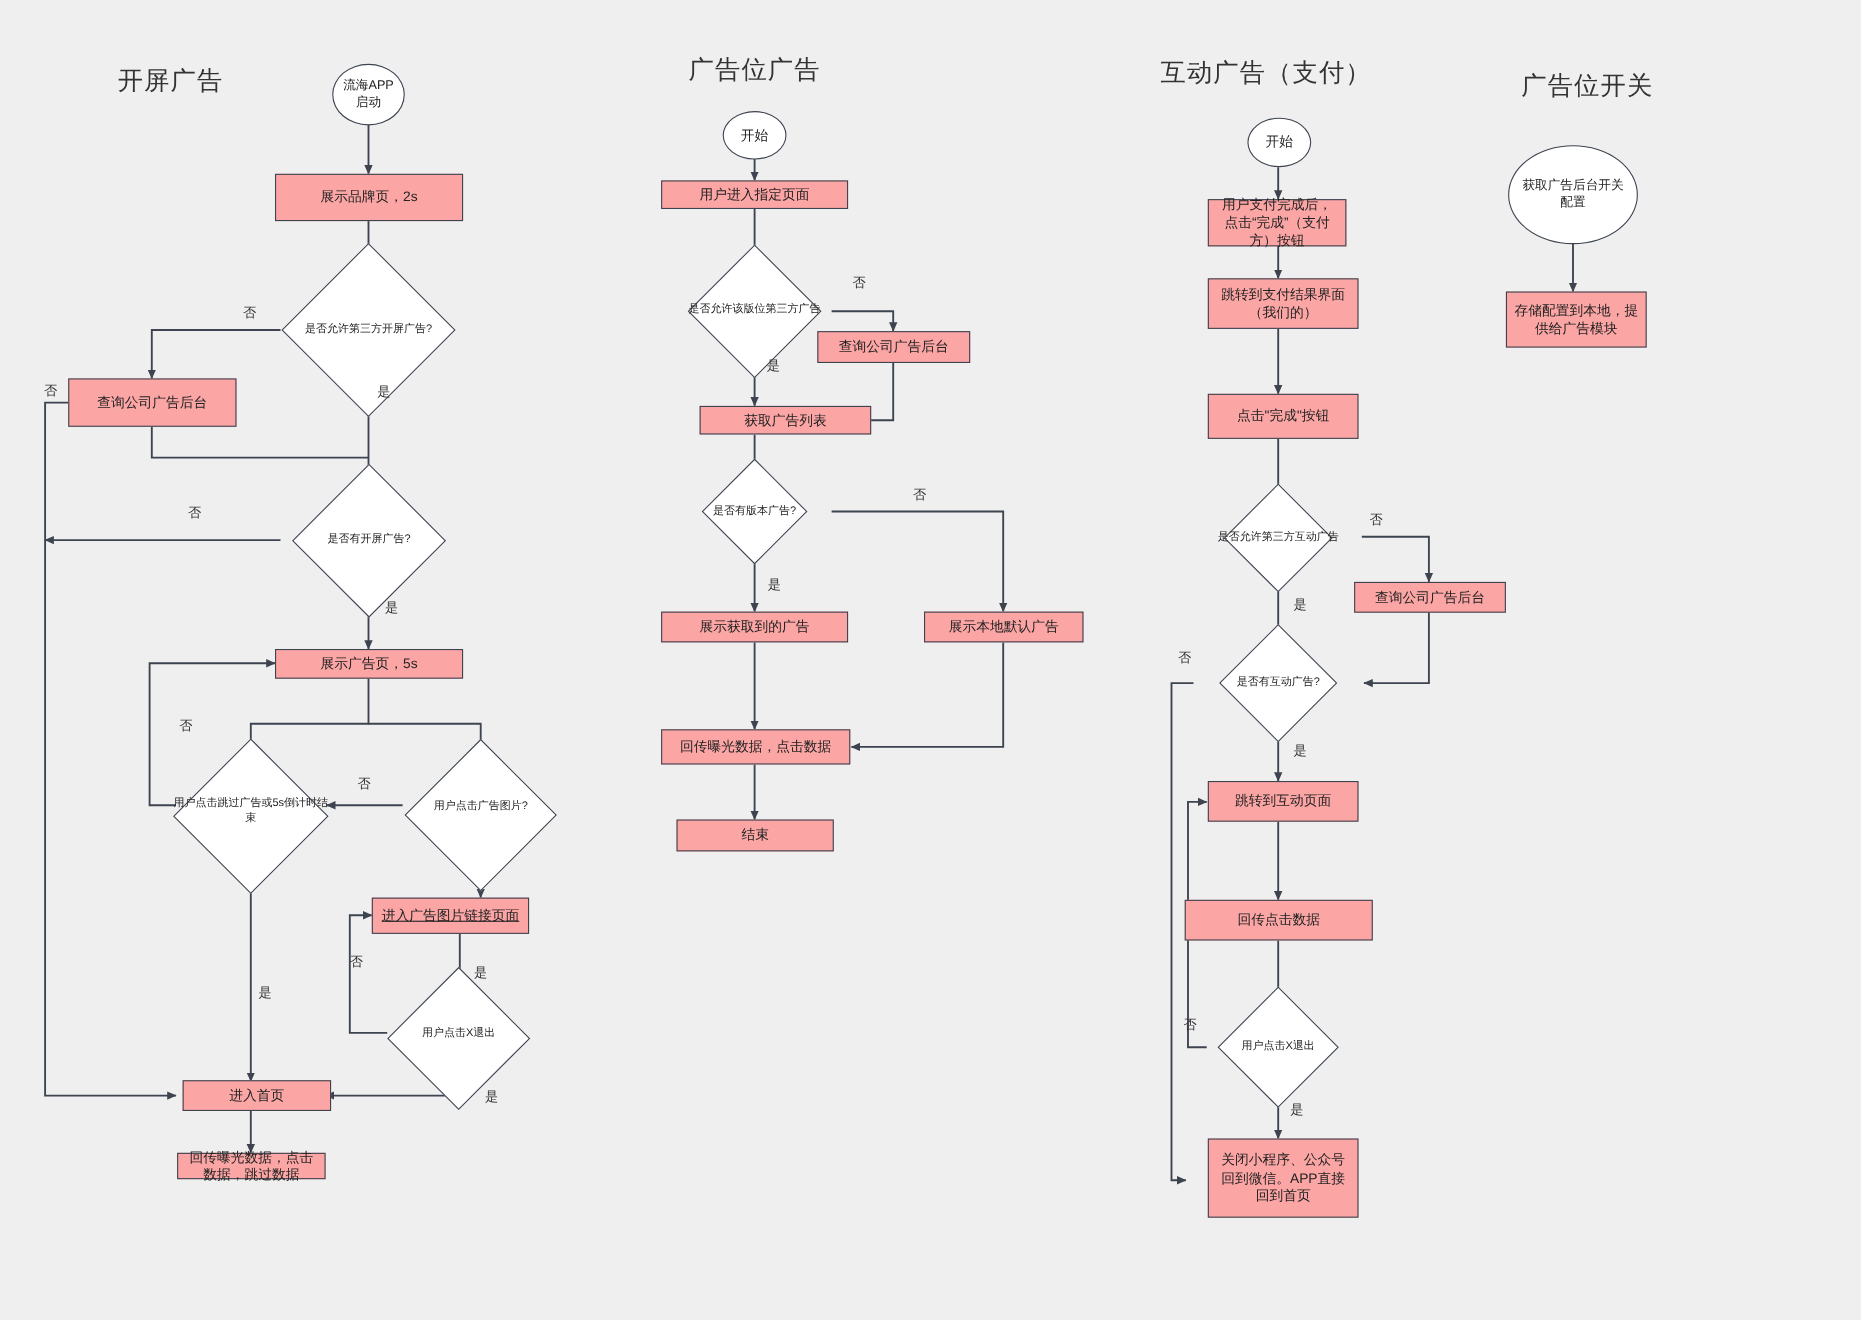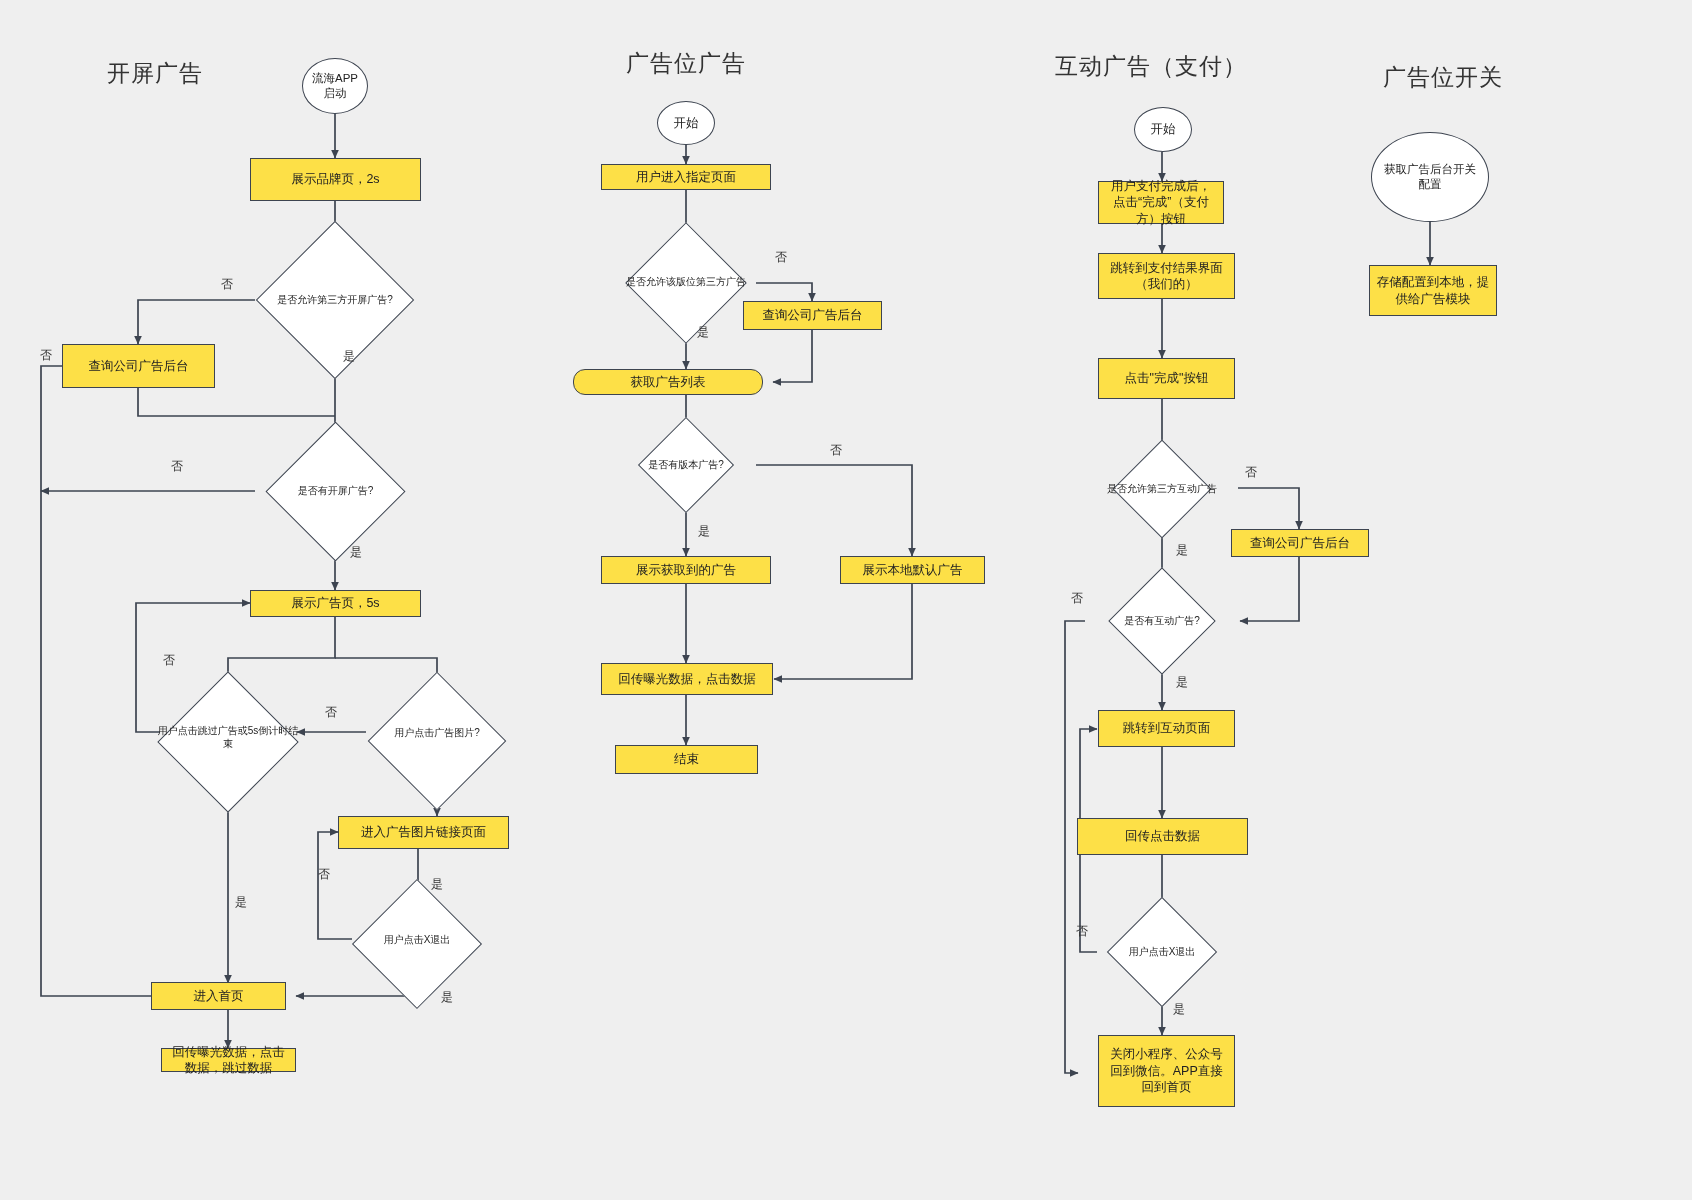--- a/index.html
+++ b/index.html
@@ -21,21 +21,21 @@
   .node{
     position:absolute;
     box-sizing:border-box;
     display:flex;align-items:center;justify-content:center;
     text-align:center;
     color:#222;
     font-size:12.5px;
     line-height:1.32;
   }
   .node.proc{
-    background:#fde047;
+    background:#fca5a5;
     border:1.6px solid #3d4450;
     padding:2px 6px;
   }
   .node.term-circle{
     background:#fff;
     border:1.6px solid #3d4450;
     border-radius:50%;
     font-size:11.5px;
     padding:2px 8px;
   }
@@ -203,30 +203,30 @@
   <div class="diamond" style="left:178px;top:674px;width:100px;height:100px;"></div>
   <div class="node dec" style="left:152px;top:700px;width:152px;height:38px;">
     <span class="dec-label">用户点击跳过广告或5s倒计时结束</span>
   </div>
 
   <div class="diamond" style="left:388px;top:674px;width:98px;height:98px;"></div>
   <div class="node dec" style="left:364px;top:702px;width:146px;height:26px;">
     <span class="dec-label">用户点击广告图片?</span>
   </div>
 
-  <div class="node proc" style="left:338px;top:798px;width:171px;height:33px;">
+  <div class="node proc" style="left:338px;top:798px;width:143px;height:33px;text-decoration:underline;">
     <span>进入广告图片链接页面</span>
   </div>
 
   <div class="diamond" style="left:371px;top:880px;width:92px;height:92px;"></div>
   <div class="node dec" style="left:350px;top:909px;width:134px;height:26px;">
     <span class="dec-label">用户点击X退出</span>
   </div>
 
-  <div class="node proc" style="left:151px;top:964px;width:135px;height:28px;">
+  <div class="node proc" style="left:166px;top:964px;width:135px;height:28px;">
     <span>进入首页</span>
   </div>
 
   <div class="node proc" style="left:161px;top:1030px;width:135px;height:24px;">
     <span>回传曝光数据，点击数据，跳过数据</span>
   </div>
 
   <div class="edge-label" style="left:221px;top:258px;">否</div>
   <div class="edge-label" style="left:343px;top:330px;">是</div>
   <div class="edge-label" style="left:40px;top:329px;">否</div>
@@ -249,21 +249,21 @@
 
   <div class="diamond" style="left:643px;top:222px;width:86px;height:86px;"></div>
   <div class="node dec" style="left:617px;top:246px;width:138px;height:36px;">
     <span class="dec-label">是否允许该版位第三方广告</span>
   </div>
 
   <div class="node proc" style="left:743px;top:283px;width:139px;height:29px;">
     <span>查询公司广告后台</span>
   </div>
 
-  <div class="node proc" style="left:573px;top:351px;width:190px;height:26px;border-radius:12px;">
+  <div class="node proc" style="left:636px;top:351px;width:156px;height:26px;">
     <span>获取广告列表</span>
   </div>
 
   <div class="diamond" style="left:652px;top:413px;width:68px;height:68px;"></div>
   <div class="node dec" style="left:622px;top:434px;width:128px;height:26px;">
     <span class="dec-label">是否有版本广告?</span>
   </div>
 
   <div class="node proc" style="left:601px;top:538px;width:170px;height:28px;">
     <span>展示获取到的广告</span>

